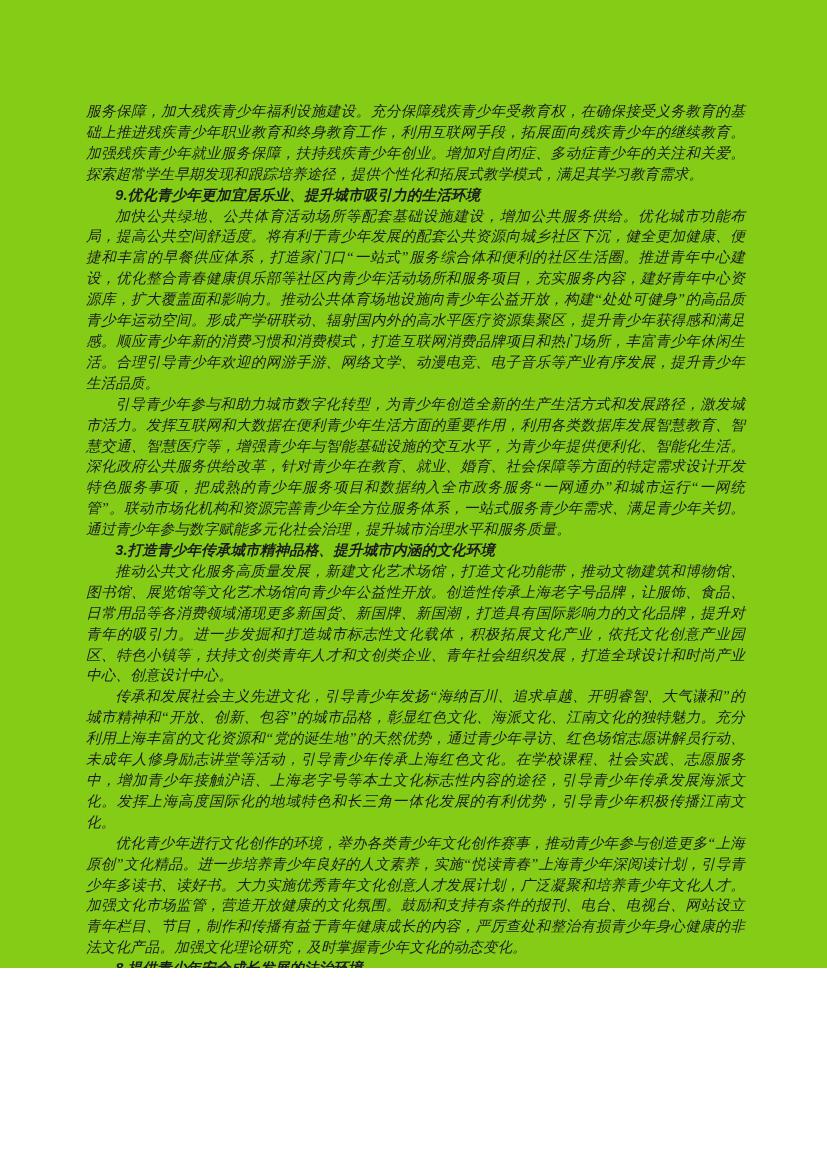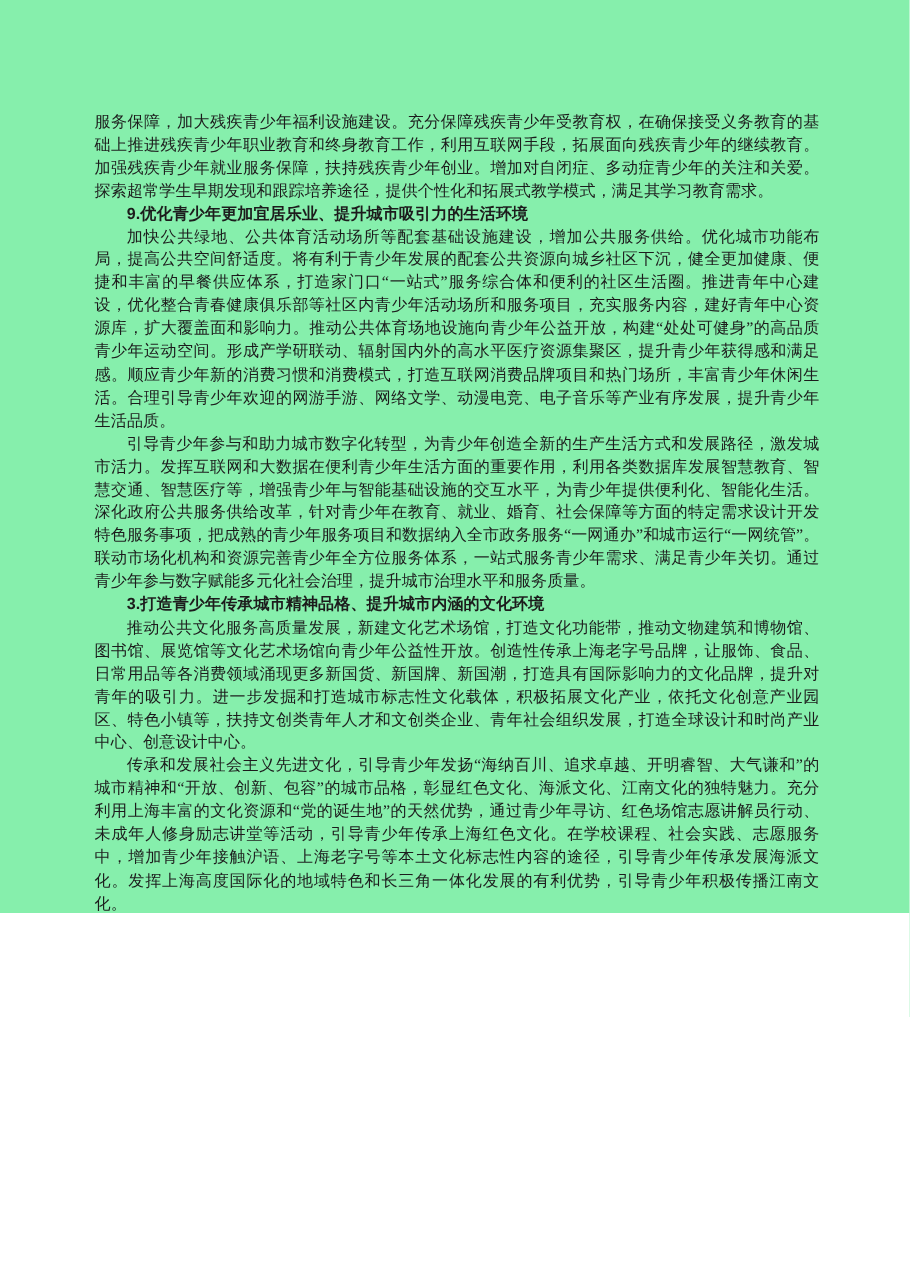--- a/index.html
+++ b/index.html
@@ -3,23 +3,24 @@
 <meta charset="utf-8">
 <style>
   html, body {
     margin: 0;
     padding: 0;
     background: #ffffff;
   }
   .page {
     position: relative;
     width: 827px;
-    height: 830px;
-    background: #86efac;
+    height: 968px;
+    background: #84cc16;
     overflow: hidden;
+    font-style: italic;
   }
   .doc-body {
     position: absolute;
     left: 86px;
     top: 101px;
     width: 659px;
     font-family: "Liberation Serif", "DejaVu Serif", serif;
     font-size: 14.6px;
     line-height: 20.9px;
     text-align: justify;
@@ -70,20 +71,21 @@
 
 <div class="page">
   <div class="doc-body">
       <p class="continuation">服务保障，加大残疾青少年福利设施建设。充分保障残疾青少年受教育权，在确保接受义务教育的基础上推进残疾青少年职业教育和终身教育工作，利用互联网手段，拓展面向残疾青少年的继续教育。加强残疾青少年就业服务保障，扶持残疾青少年创业。增加对自闭症、多动症青少年的关注和关爱。探索超常学生早期发现和跟踪培养途径，提供个性化和拓展式教学模式，满足其学习教育需求。</p>
       <p class="heading">9.优化青少年更加宜居乐业、提升城市吸引力的生活环境</p>
       <p class="body">加快公共绿地、公共体育活动场所等配套基础设施建设，增加公共服务供给。优化城市功能布局，提高公共空间舒适度。将有利于青少年发展的配套公共资源向城乡社区下沉，健全更加健康、便捷和丰富的早餐供应体系，打造家门口“一站式”服务综合体和便利的社区生活圈。推进青年中心建设，优化整合青春健康俱乐部等社区内青少年活动场所和服务项目，充实服务内容，建好青年中心资源库，扩大覆盖面和影响力。推动公共体育场地设施向青少年公益开放，构建“处处可健身”的高品质青少年运动空间。形成产学研联动、辐射国内外的高水平医疗资源集聚区，提升青少年获得感和满足感。顺应青少年新的消费习惯和消费模式，打造互联网消费品牌项目和热门场所，丰富青少年休闲生活。合理引导青少年欢迎的网游手游、网络文学、动漫电竞、电子音乐等产业有序发展，提升青少年生活品质。</p>
       <p class="body">引导青少年参与和助力城市数字化转型，为青少年创造全新的生产生活方式和发展路径，激发城市活力。发挥互联网和大数据在便利青少年生活方面的重要作用，利用各类数据库发展智慧教育、智慧交通、智慧医疗等，增强青少年与智能基础设施的交互水平，为青少年提供便利化、智能化生活。深化政府公共服务供给改革，针对青少年在教育、就业、婚育、社会保障等方面的特定需求设计开发特色服务事项，把成熟的青少年服务项目和数据纳入全市政务服务“一网通办”和城市运行“一网统管”。联动市场化机构和资源完善青少年全方位服务体系，一站式服务青少年需求、满足青少年关切。通过青少年参与数字赋能多元化社会治理，提升城市治理水平和服务质量。</p>
       <p class="heading">3.打造青少年传承城市精神品格、提升城市内涵的文化环境</p>
       <p class="body">推动公共文化服务高质量发展，新建文化艺术场馆，打造文化功能带，推动文物建筑和博物馆、图书馆、展览馆等文化艺术场馆向青少年公益性开放。创造性传承上海老字号品牌，让服饰、食品、日常用品等各消费领域涌现更多新国货、新国牌、新国潮，打造具有国际影响力的文化品牌，提升对青年的吸引力。进一步发掘和打造城市标志性文化载体，积极拓展文化产业，依托文化创意产业园区、特色小镇等，扶持文创类青年人才和文创类企业、青年社会组织发展，打造全球设计和时尚产业中心、创意设计中心。</p>
       <p class="body">传承和发展社会主义先进文化，引导青少年发扬“海纳百川、追求卓越、开明睿智、大气谦和”的城市精神和“开放、创新、包容”的城市品格，彰显红色文化、海派文化、江南文化的独特魅力。充分利用上海丰富的文化资源和“党的诞生地”的天然优势，通过青少年寻访、红色场馆志愿讲解员行动、未成年人修身励志讲堂等活动，引导青少年传承上海红色文化。在学校课程、社会实践、志愿服务中，增加青少年接触沪语、上海老字号等本土文化标志性内容的途径，引导青少年传承发展海派文化。发挥上海高度国际化的地域特色和长三角一体化发展的有利优势，引导青少年积极传播江南文化。</p>
+      <p class="body">优化青少年进行文化创作的环境，举办各类青少年文化创作赛事，推动青少年参与创造更多“上海原创”文化精品。进一步培养青少年良好的人文素养，实施“悦读青春”上海青少年深阅读计划，引导青少年多读书、读好书。大力实施优秀青年文化创意人才发展计划，广泛凝聚和培养青少年文化人才。加强文化市场监管，营造开放健康的文化氛围。鼓励和支持有条件的报刊、电台、电视台、网站设立青年栏目、节目，制作和传播有益于青年健康成长的内容，严厉查处和整治有损青少年身心健康的非法文化产品。加强文化理论研究，及时掌握青少年文化的动态变化。</p>
       <p class="heading">8.提供青少年安全成长发展的法治环境</p>
       <p class="body">完善青少年权益保护和预防犯罪相关的法规和政策。根据《优化青少年进行文化创作的环境》《中</p>
     </div>
   <div class="footer">
     <span class="issue">（2021年第15期）</span>
     <span class="pagenum">— 42 —</span>
   </div>
 </div>
 
 </body></html>

